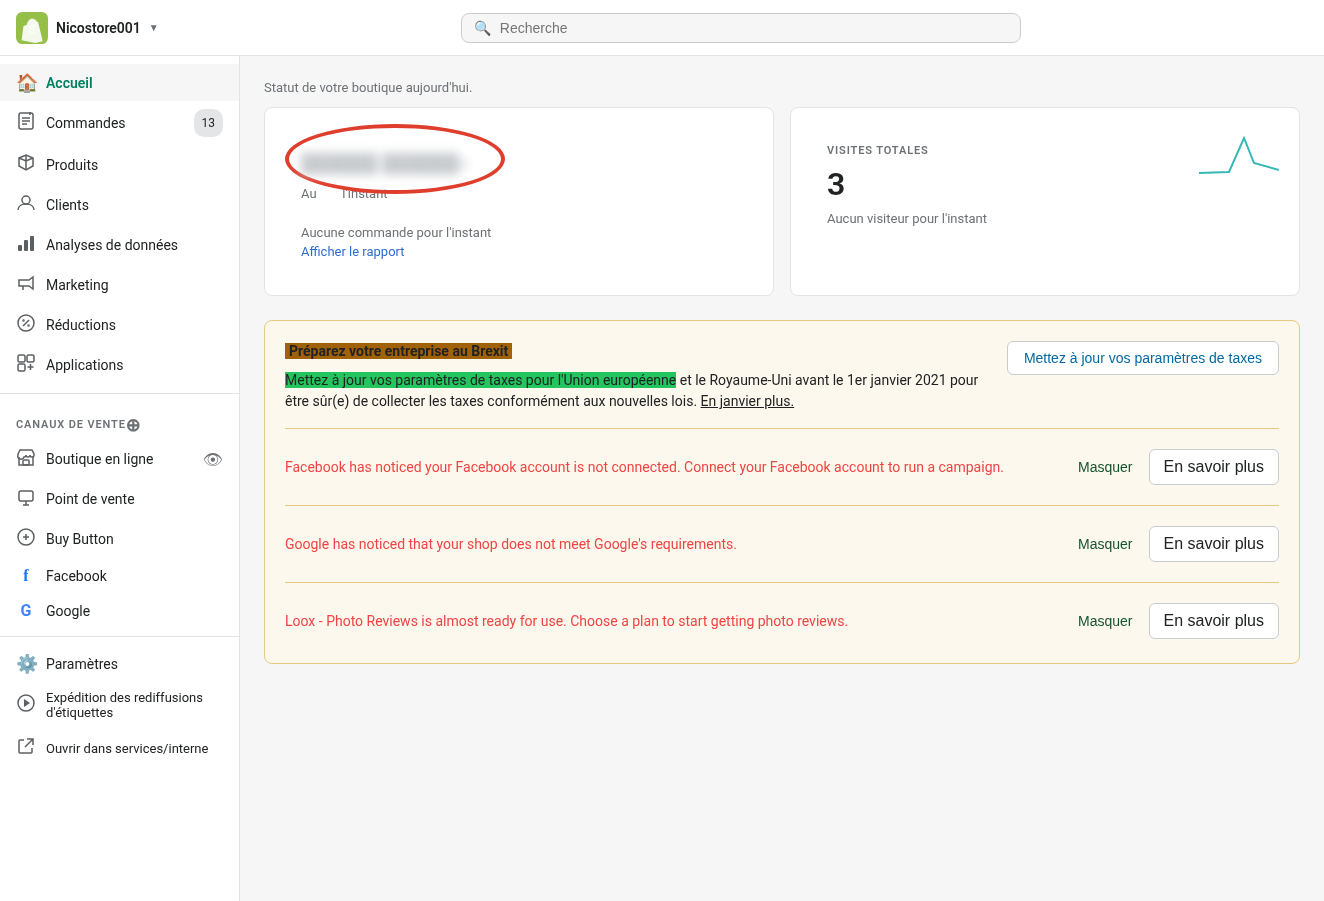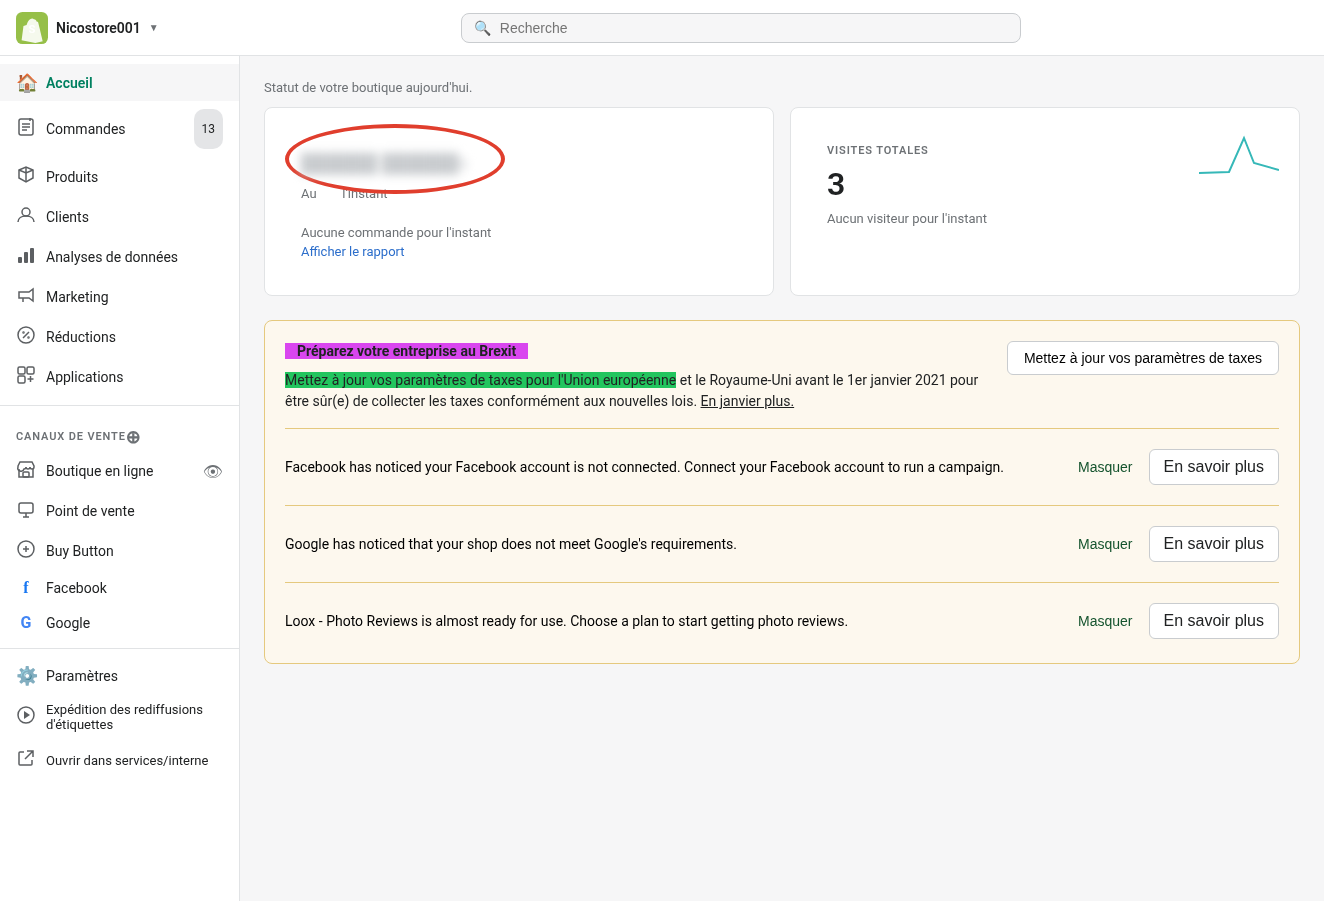--- a/index.html
+++ b/index.html
@@ -85,21 +85,21 @@
       border-radius: 0;
       position: relative;
     }
     .sidebar-item.active { color: #008060; font-weight: 600; background: #f6f6f7; }
     .sidebar-item.active .sidebar-icon { color: #008060; }
     .sidebar-icon { font-size: 18px; width: 20px; text-align: center; color: #5c5f62; }
     .sidebar-badge {
       margin-left: auto;
       background: #e4e5e7;
       border-radius: 10px;
-      padding: 13px 8px;
+      padding: 7px 8px;
       font-size: 12px;
       color: #202223;
     }
     .sidebar-section-title {
       font-size: 11px;
       font-weight: 600;
       color: #6d7175;
       padding: 12px 16px 4px;
       letter-spacing: 0.08em;
       text-transform: uppercase;
@@ -199,65 +199,65 @@
       background: #fdf8ee;
       border: 1px solid #e5c97e;
       border-radius: 8px;
       padding: 20px;
       margin-bottom: 0;
     }
     .info-banner-title {
       font-size: 14px;
       font-weight: 700;
       color: #202223;
-      background: #d946ef;
+      background: #a16207;
       display: inline;
-      padding: 0 12px;
+      padding: 0 4px;
     }
     .info-banner-body {
       margin-top: 10px;
       font-size: 14px;
       color: #202223;
       line-height: 1.5;
     }
     .info-banner-top-row {
       display: flex;
       align-items: flex-start;
       justify-content: space-between;
       gap: 20px;
     }
     .info-banner-left { flex: 1; }
     .btn-update-taxes {
       background: #fff;
       border: 1px solid #c9cccf;
       border-radius: 6px;
       padding: 8px 16px;
       font-size: 14px;
-      color: #000000;
+      color: #0369a1;
       cursor: pointer;
       white-space: nowrap;
       flex-shrink: 0;
     }
     .learn-more-link {
       color: #202223;
       text-decoration: underline;
       cursor: pointer;
     }
     .banner-divider { height: 1px; background: #e5c97e; margin: 16px 0; }
 
     .notification-row {
       display: flex;
       align-items: center;
       gap: 12px;
       padding: 4px 0;
     }
     .notification-text {
       flex: 1;
       font-size: 14px;
-      color: #000000;
+      color: #ef4444;
       line-height: 1.5;
     }
     .btn-masquer {
       background: transparent;
       border: none;
       color: #14532d;
       font-size: 14px;
       cursor: pointer;
       white-space: nowrap;
       padding: 0 4px;

